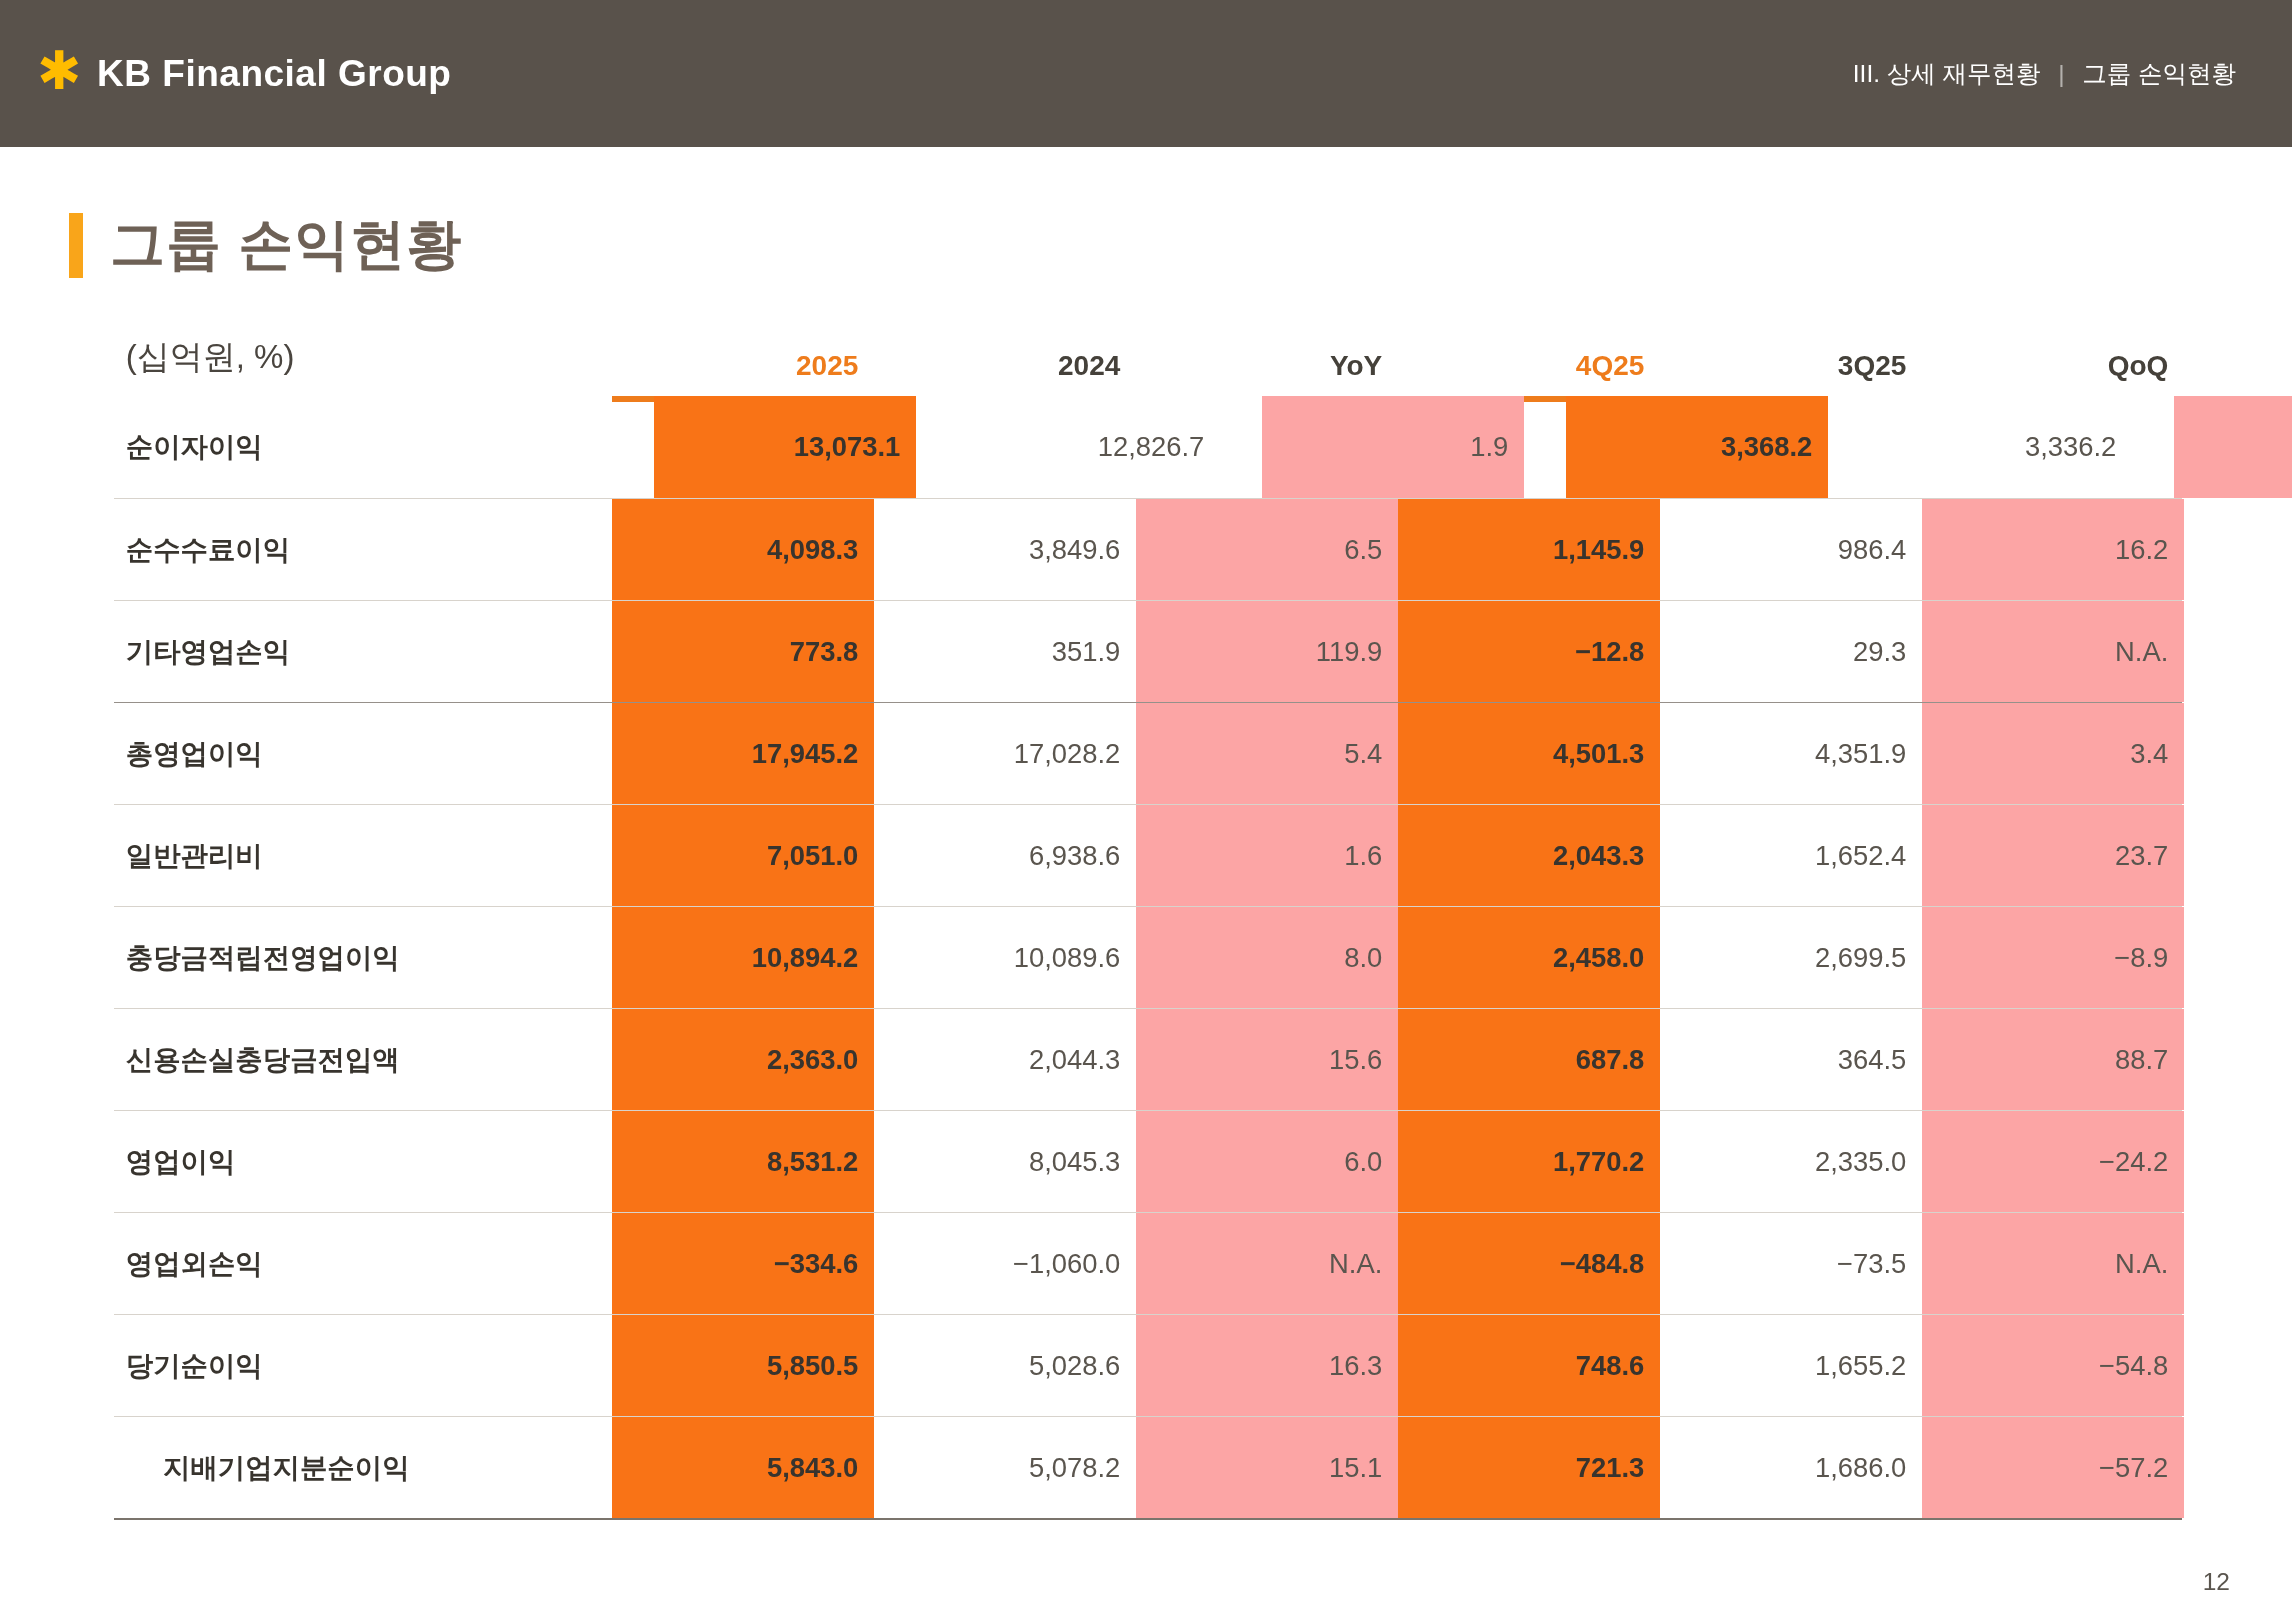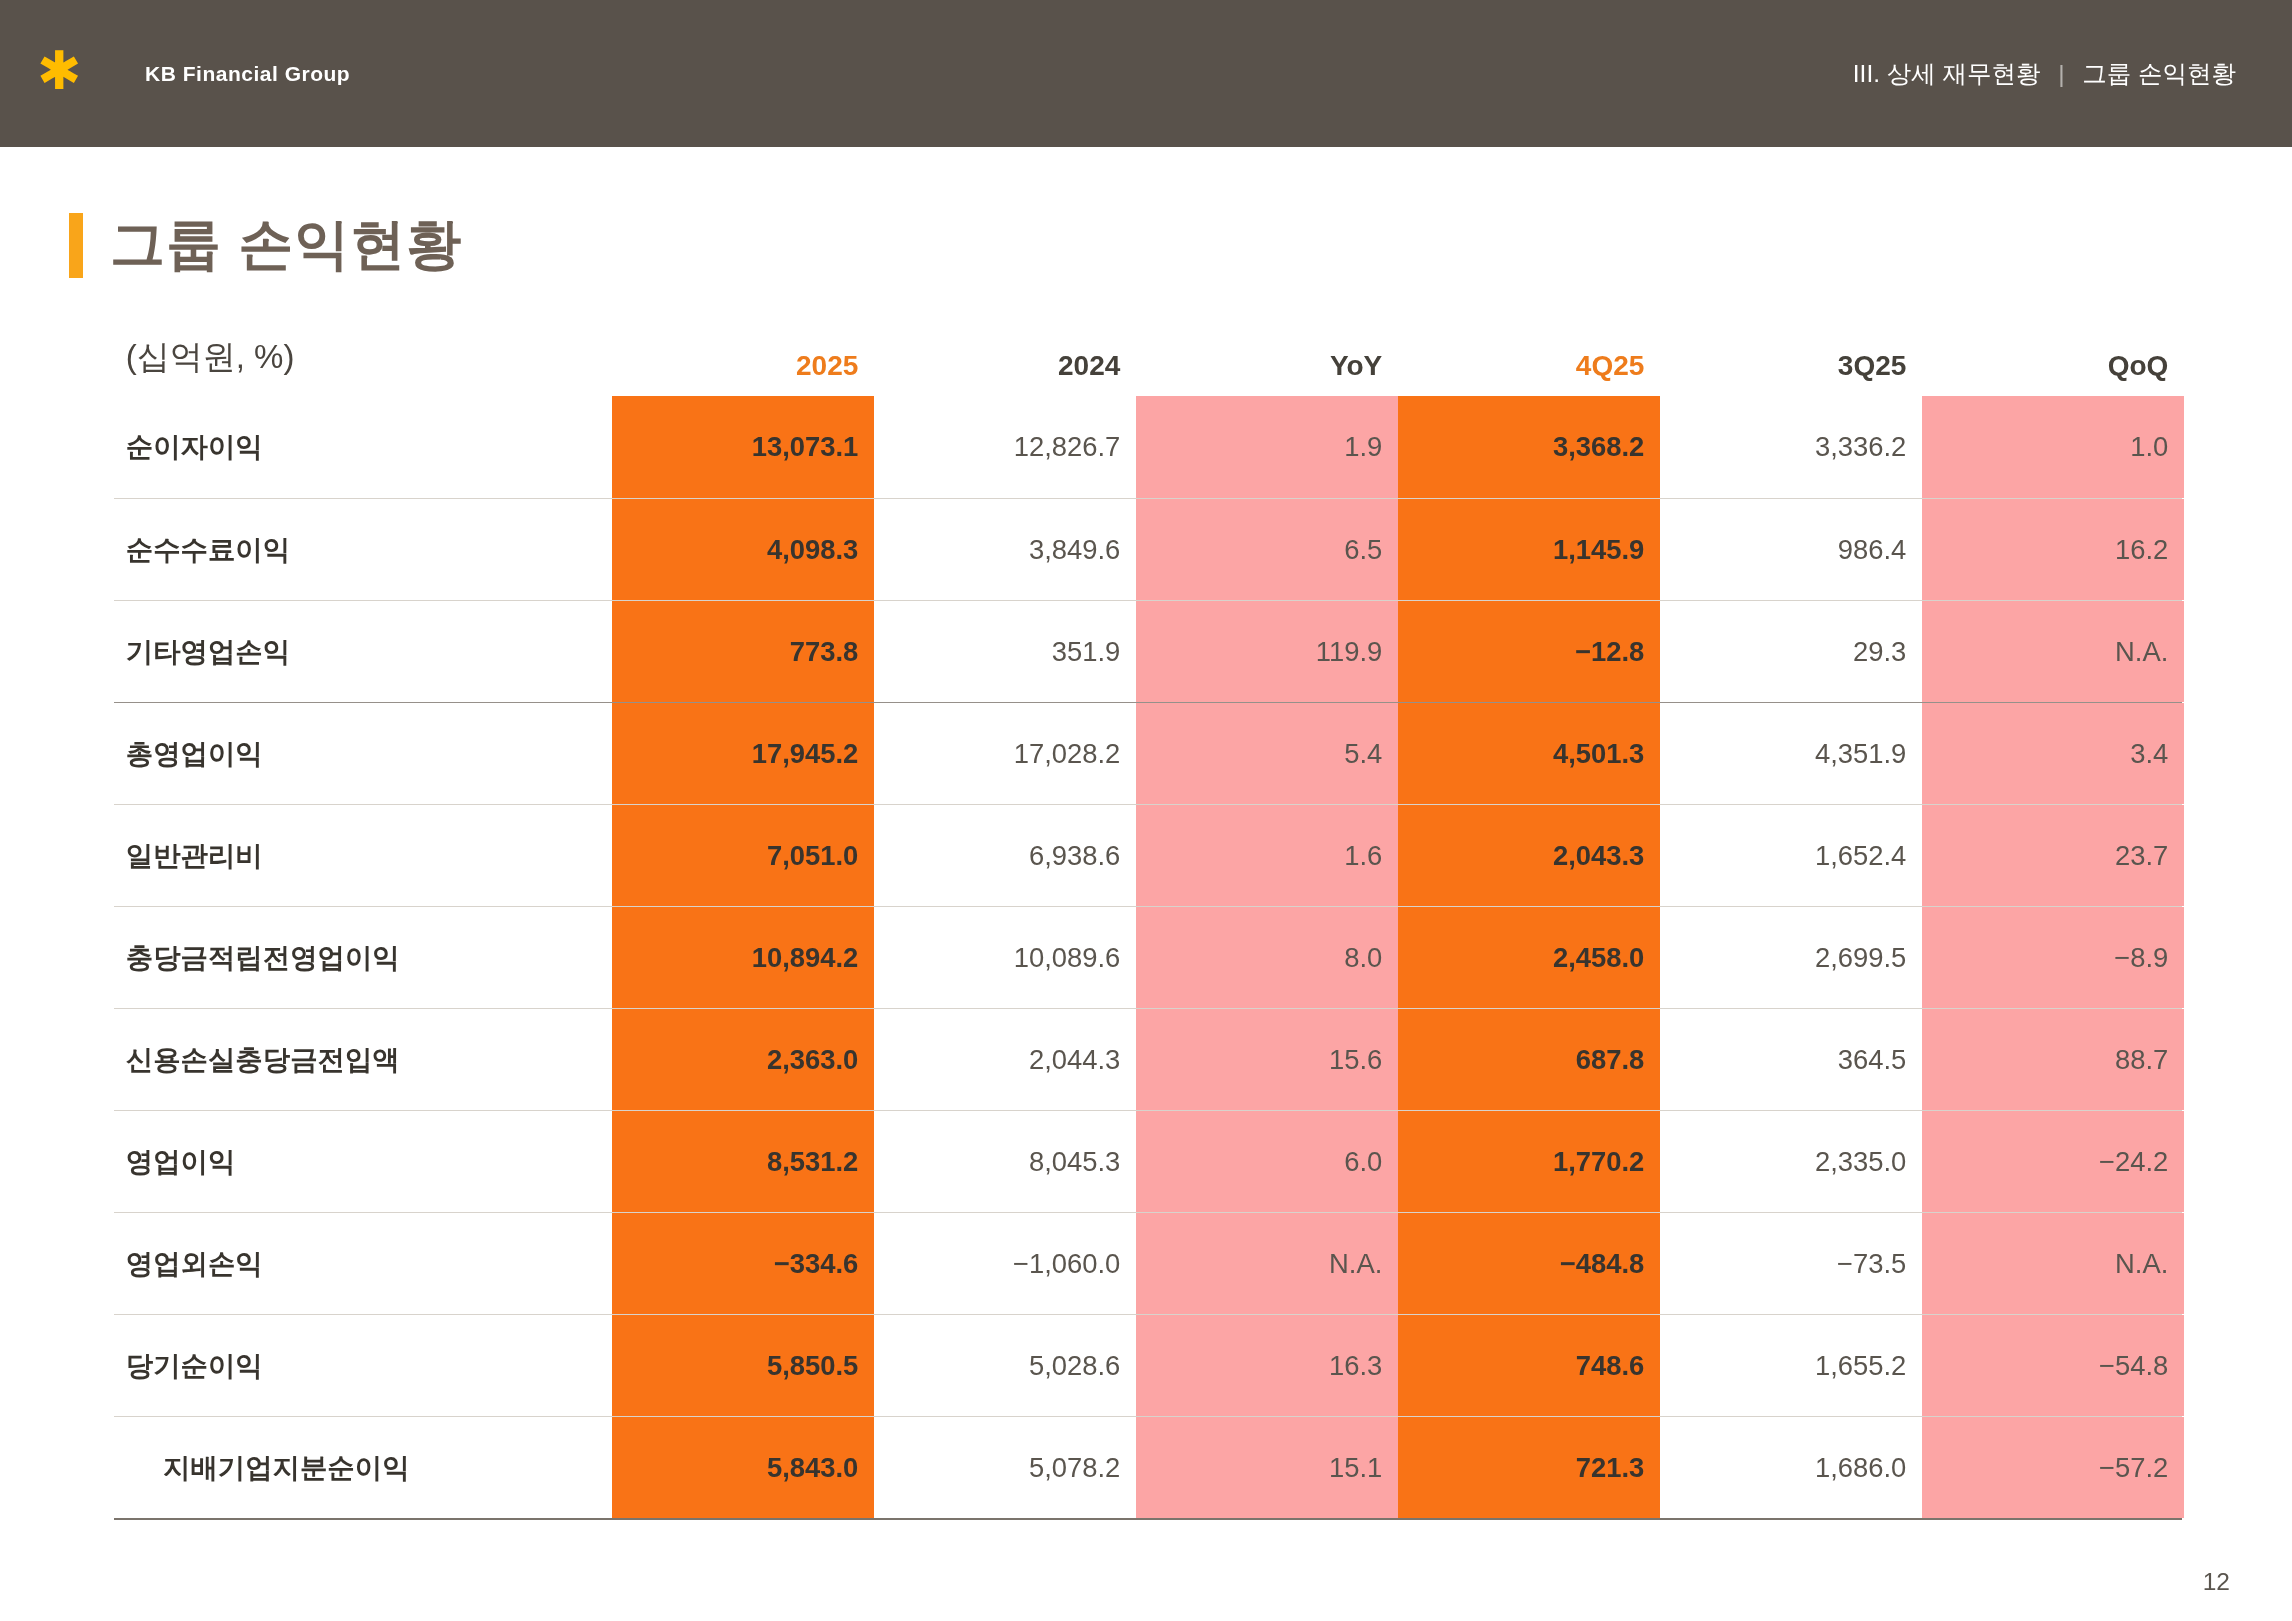--- a/index.html
+++ b/index.html
@@ -5,39 +5,39 @@
   * { margin:0; padding:0; box-sizing:border-box; }
   html,body { width:2293px; height:1621px; }
   body { font-family:"Liberation Sans","DejaVu Sans",sans-serif; background:#ffffff; }
 
   .slide { position:relative; width:2293px; height:1621px; background:#ffffff; overflow:hidden; }
 
   
   .topbar { height:147px; background:#59524b; display:flex; align-items:center; justify-content:space-between; padding:0 57px 0 37px; }
   .brand { display:flex; align-items:center; gap:15.7px; }
   .logo-star { color:#ffbc00; font-size:53px; line-height:1; transform:translateY(-2.9px); }
-  .brand-text { color:#ffffff; font-size:21px; font-weight:700; letter-spacing:0.5px;margin-left:48px; }
+  .brand-text { color:#ffffff; font-size:37px; font-weight:700; letter-spacing:0.5px; }
   .breadcrumb { color:#ffffff; font-size:24.5px; display:flex; align-items:center; gap:17.6px; }
   .crumb-divider { color:rgba(255,255,255,0.55); }
 
   
   .title-row { display:flex; align-items:center; gap:27.4px; margin:61px 0 0 69px; }
   .title-accent { width:13.7px; height:65px; background:#f9a51a; }
   .page-title { font-size:55px; font-weight:800; color:#6e6156; letter-spacing:1px; }
 
   
   .table { margin:53px 0 0 114px; width:2068px; }
   .thead { display:grid; grid-template-columns:498px repeat(6,262px); height:61px; }
   .unit-cell { display:flex; align-items:flex-end; padding:0 0 15.7px 11.8px; font-size:33px; color:#4a453f; border-bottom:6.9px solid transparent; }
   .col-head { display:flex; align-items:flex-end; justify-content:flex-end; padding:0 15.7px 13.7px 0; font-size:28px; font-weight:600; color:#45413a; border-bottom:6.9px solid transparent; }
   .col-head.hl { color:#ee7c1c; font-weight:700; border-bottom-color:#ee7c1c; }
 
   #tbody { border-bottom:2px solid #7b746c; }
   .trow { display:grid; grid-template-columns:498px repeat(6,262px); height:102px; border-top:1px solid #d8d3cc; }
-  #tbody .trow:first-child { border-top:none; }
+  #tbody .trow:first-child { border-top:none;gap:42px; }
   .trow.strong-top { border-top:1px solid #96908a; }
 
   .cell { display:flex; align-items:center; }
   .cell.label { padding-left:11.8px; font-size:27.4px; font-weight:700; color:#38342e; }
   .cell.label.indent { padding-left:49px; }
   .cell.value { justify-content:flex-end; padding-right:15.7px; font-size:27.4px; color:#5a554e; }
   .cell.value.bold { font-weight:700; color:#38342e; }
   .bg-peach { background:#f97316; }
   .bg-gray { background:#fca5a5; }
 

